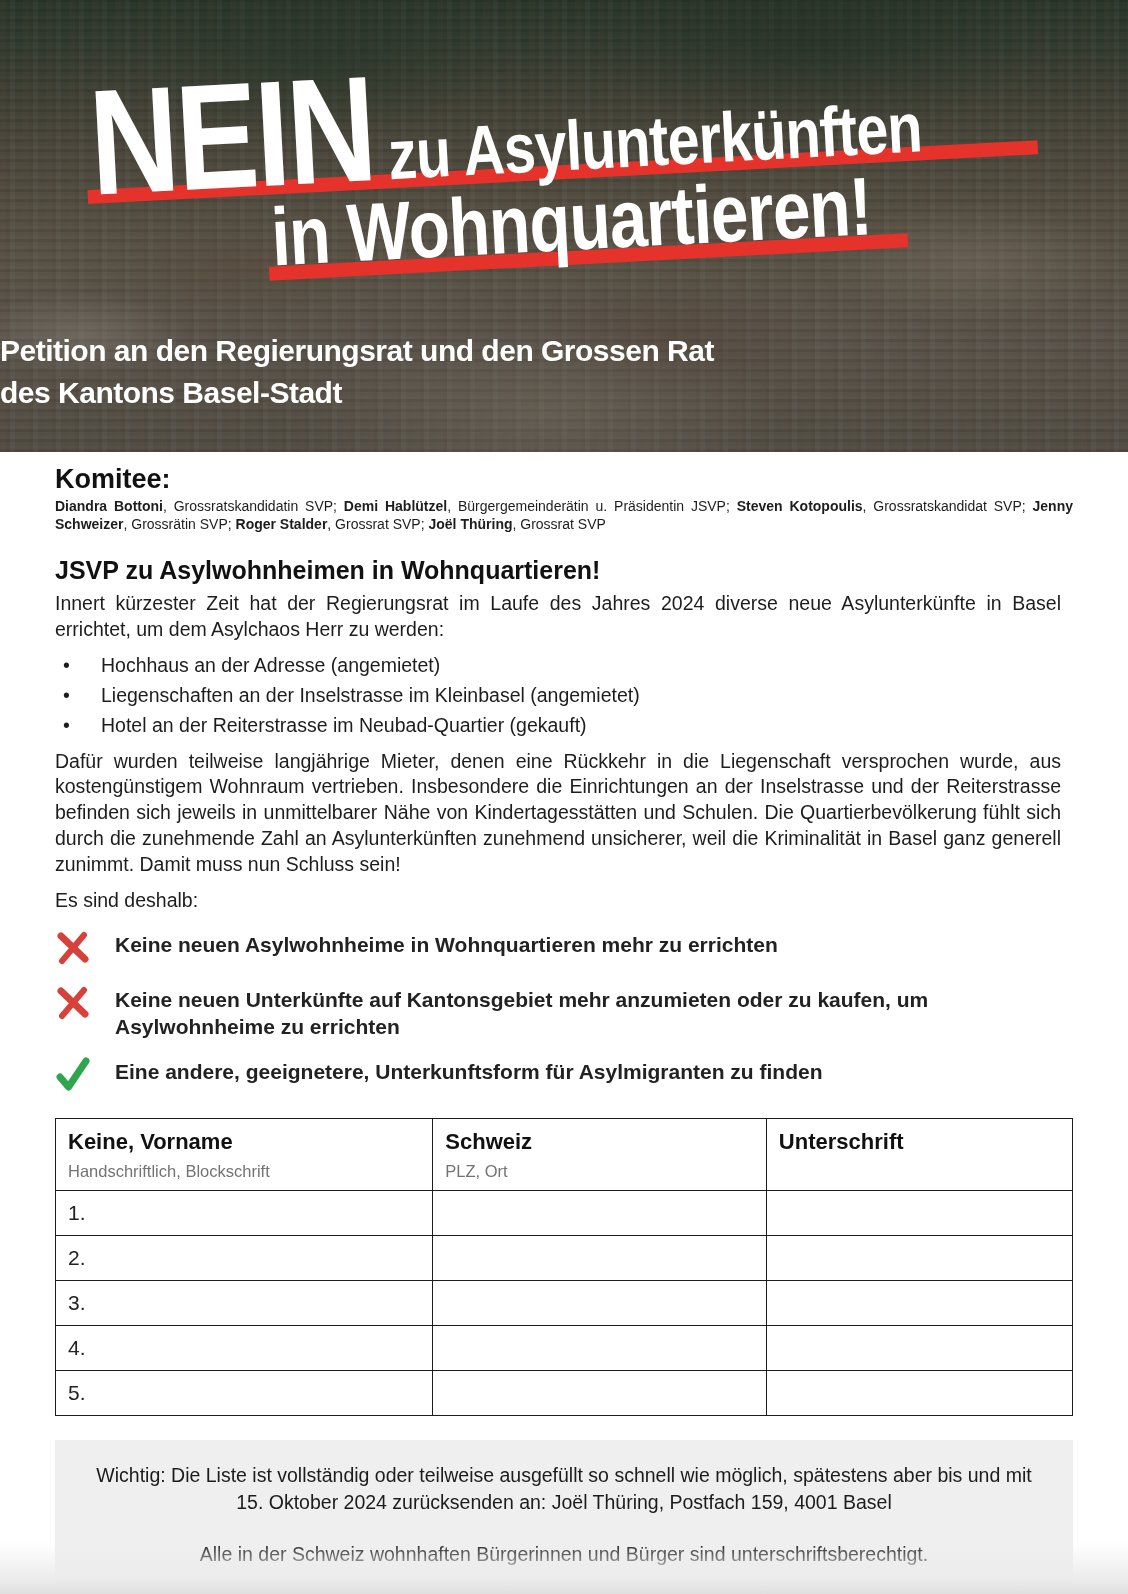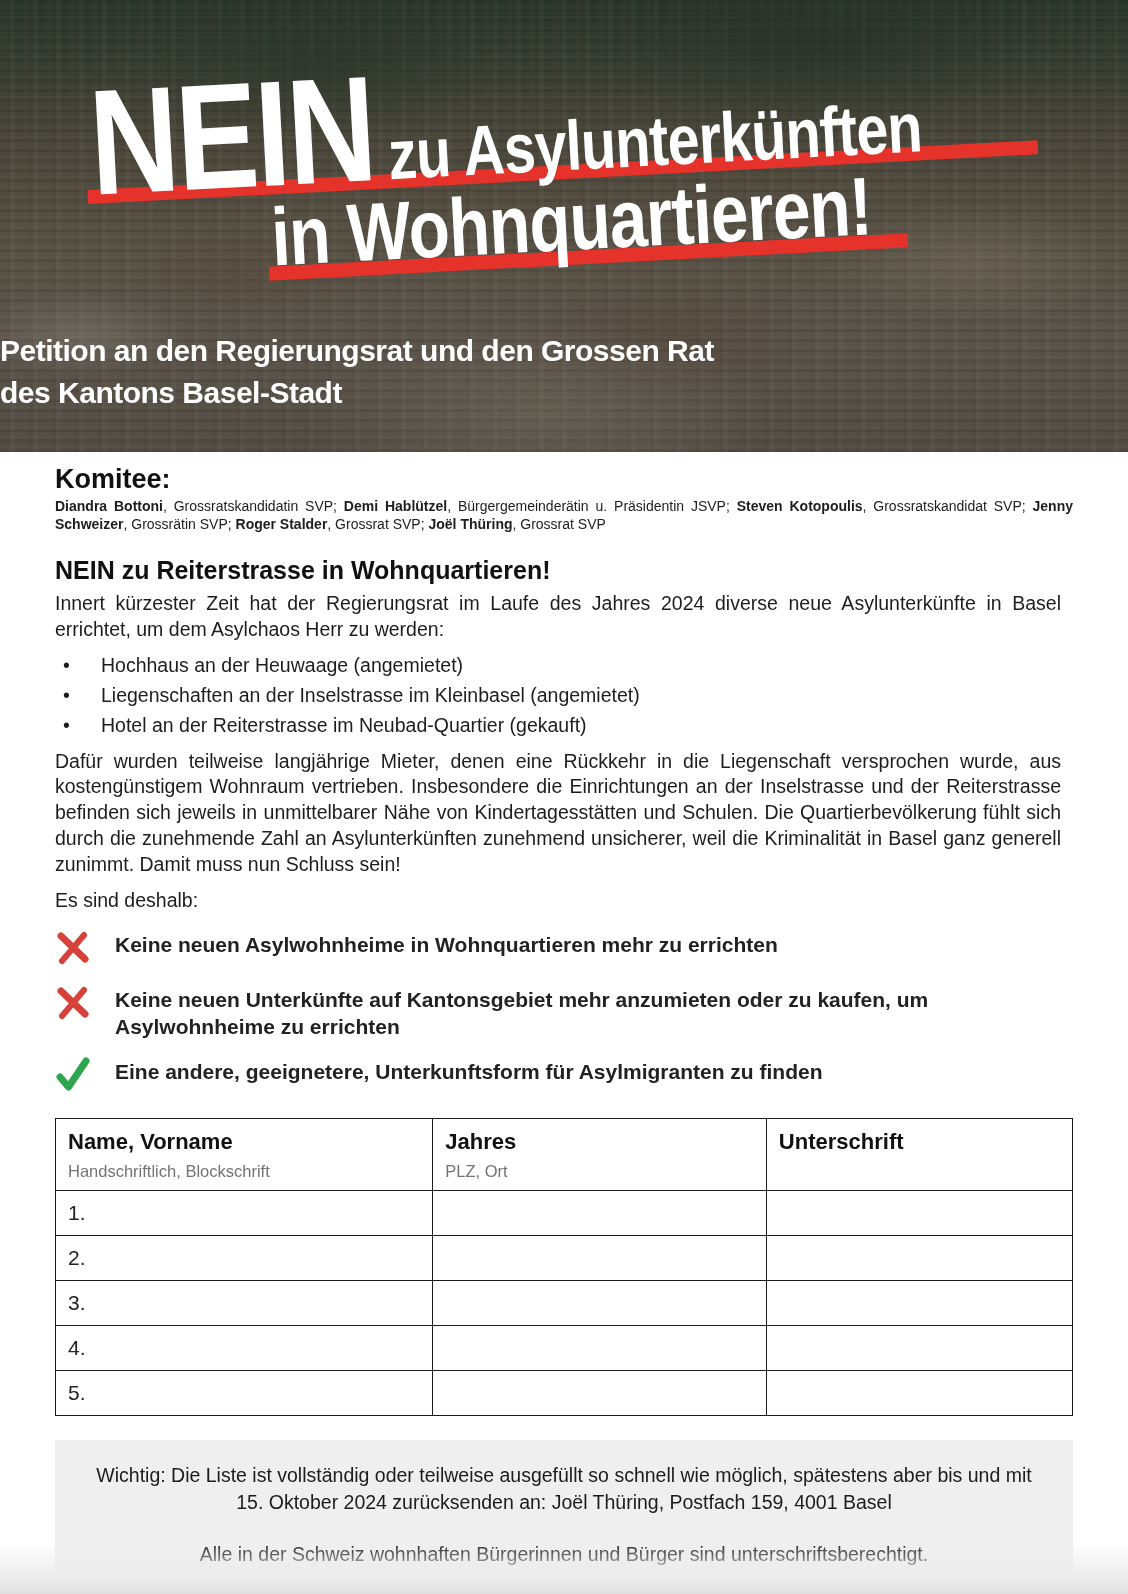--- a/index.html
+++ b/index.html
@@ -85,25 +85,25 @@
       <span>Petition an den Regierungsrat und den Grossen Rat</span><br>
       <span>des Kantons Basel-Stadt</span>
     </div>
   </div>
 
   <div class="content">
 
     <div class="komitee-heading">Komitee:</div>
     <div class="komitee-text" id="komitee-line"><span><b>Diandra Bottoni</b>, Grossratskandidatin SVP; </span><span><b>Demi Hablützel</b>, Bürgergemeinderätin u. Präsidentin JSVP; </span><span><b>Steven Kotopoulis</b>, Grossratskandidat SVP; </span><span><b>Jenny Schweizer</b>, Grossrätin SVP; </span><span><b>Roger Stalder</b>, Grossrat SVP; </span><span><b>Joël Thüring</b>, Grossrat SVP</span></div>
 
-    <div class="main-heading">NEIN zu Reiterstrasse in Wohnquartieren!</div>
+    <div class="main-heading">JSVP zu Asylwohnheimen in Wohnquartieren!</div>
     <p class="para">Innert kürzester Zeit hat der Regierungsrat im Laufe des Jahres 2024 diverse neue Asylunterkünfte in Basel errichtet, um dem Asylchaos Herr zu werden:</p>
 
     <ul class="bullets" id="bullet-list">
-        <li>Hochhaus an der Heuwaage (angemietet)</li>
+        <li>Hochhaus an der Adresse (angemietet)</li>
         <li>Liegenschaften an der Inselstrasse im Kleinbasel (angemietet)</li>
         <li>Hotel an der Reiterstrasse im Neubad-Quartier (gekauft)</li>
       </ul>
 
     <p class="para para2">Dafür wurden teilweise langjährige Mieter, denen eine Rückkehr in die Liegenschaft versprochen wurde, aus kostengünstigem Wohnraum vertrieben. Insbesondere die Einrichtungen an der Inselstrasse und der Reiterstrasse befinden sich jeweils in unmittelbarer Nähe von Kindertagesstätten und Schulen. Die Quartierbevölkerung fühlt sich durch die zunehmende Zahl an Asylunterkünften zunehmend unsicherer, weil die Kriminalität in Basel ganz generell zunimmt. Damit muss nun Schluss sein!</p>
     <p class="para deshalb">Es sind deshalb:</p>
 
     <div class="demands" id="demands">
         <div class="demand">
           <span class="demand-icon"><svg width="36" height="36" viewBox="0 0 36 36" fill="none">
@@ -129,25 +129,25 @@
 
     <table class="sig">
       <colgroup>
           <col class="col1">
           <col class="col2">
           <col class="col3">
         </colgroup>
       <thead>
           <tr id="sig-head">
             <th>
-              <div class="t-title">Name, Vorname</div>
+              <div class="t-title">Keine, Vorname</div>
               <div class="t-sub">Handschriftlich, Blockschrift</div>
             </th>
             <th>
-              <div class="t-title">Jahres</div>
+              <div class="t-title">Schweiz</div>
               <div class="t-sub">PLZ, Ort</div>
             </th>
             <th>
               <div class="t-title">Unterschrift</div>
               <div class="t-sub"></div>
             </th>
           </tr>
         </thead>
       <tbody id="sig-body">
           <tr>

